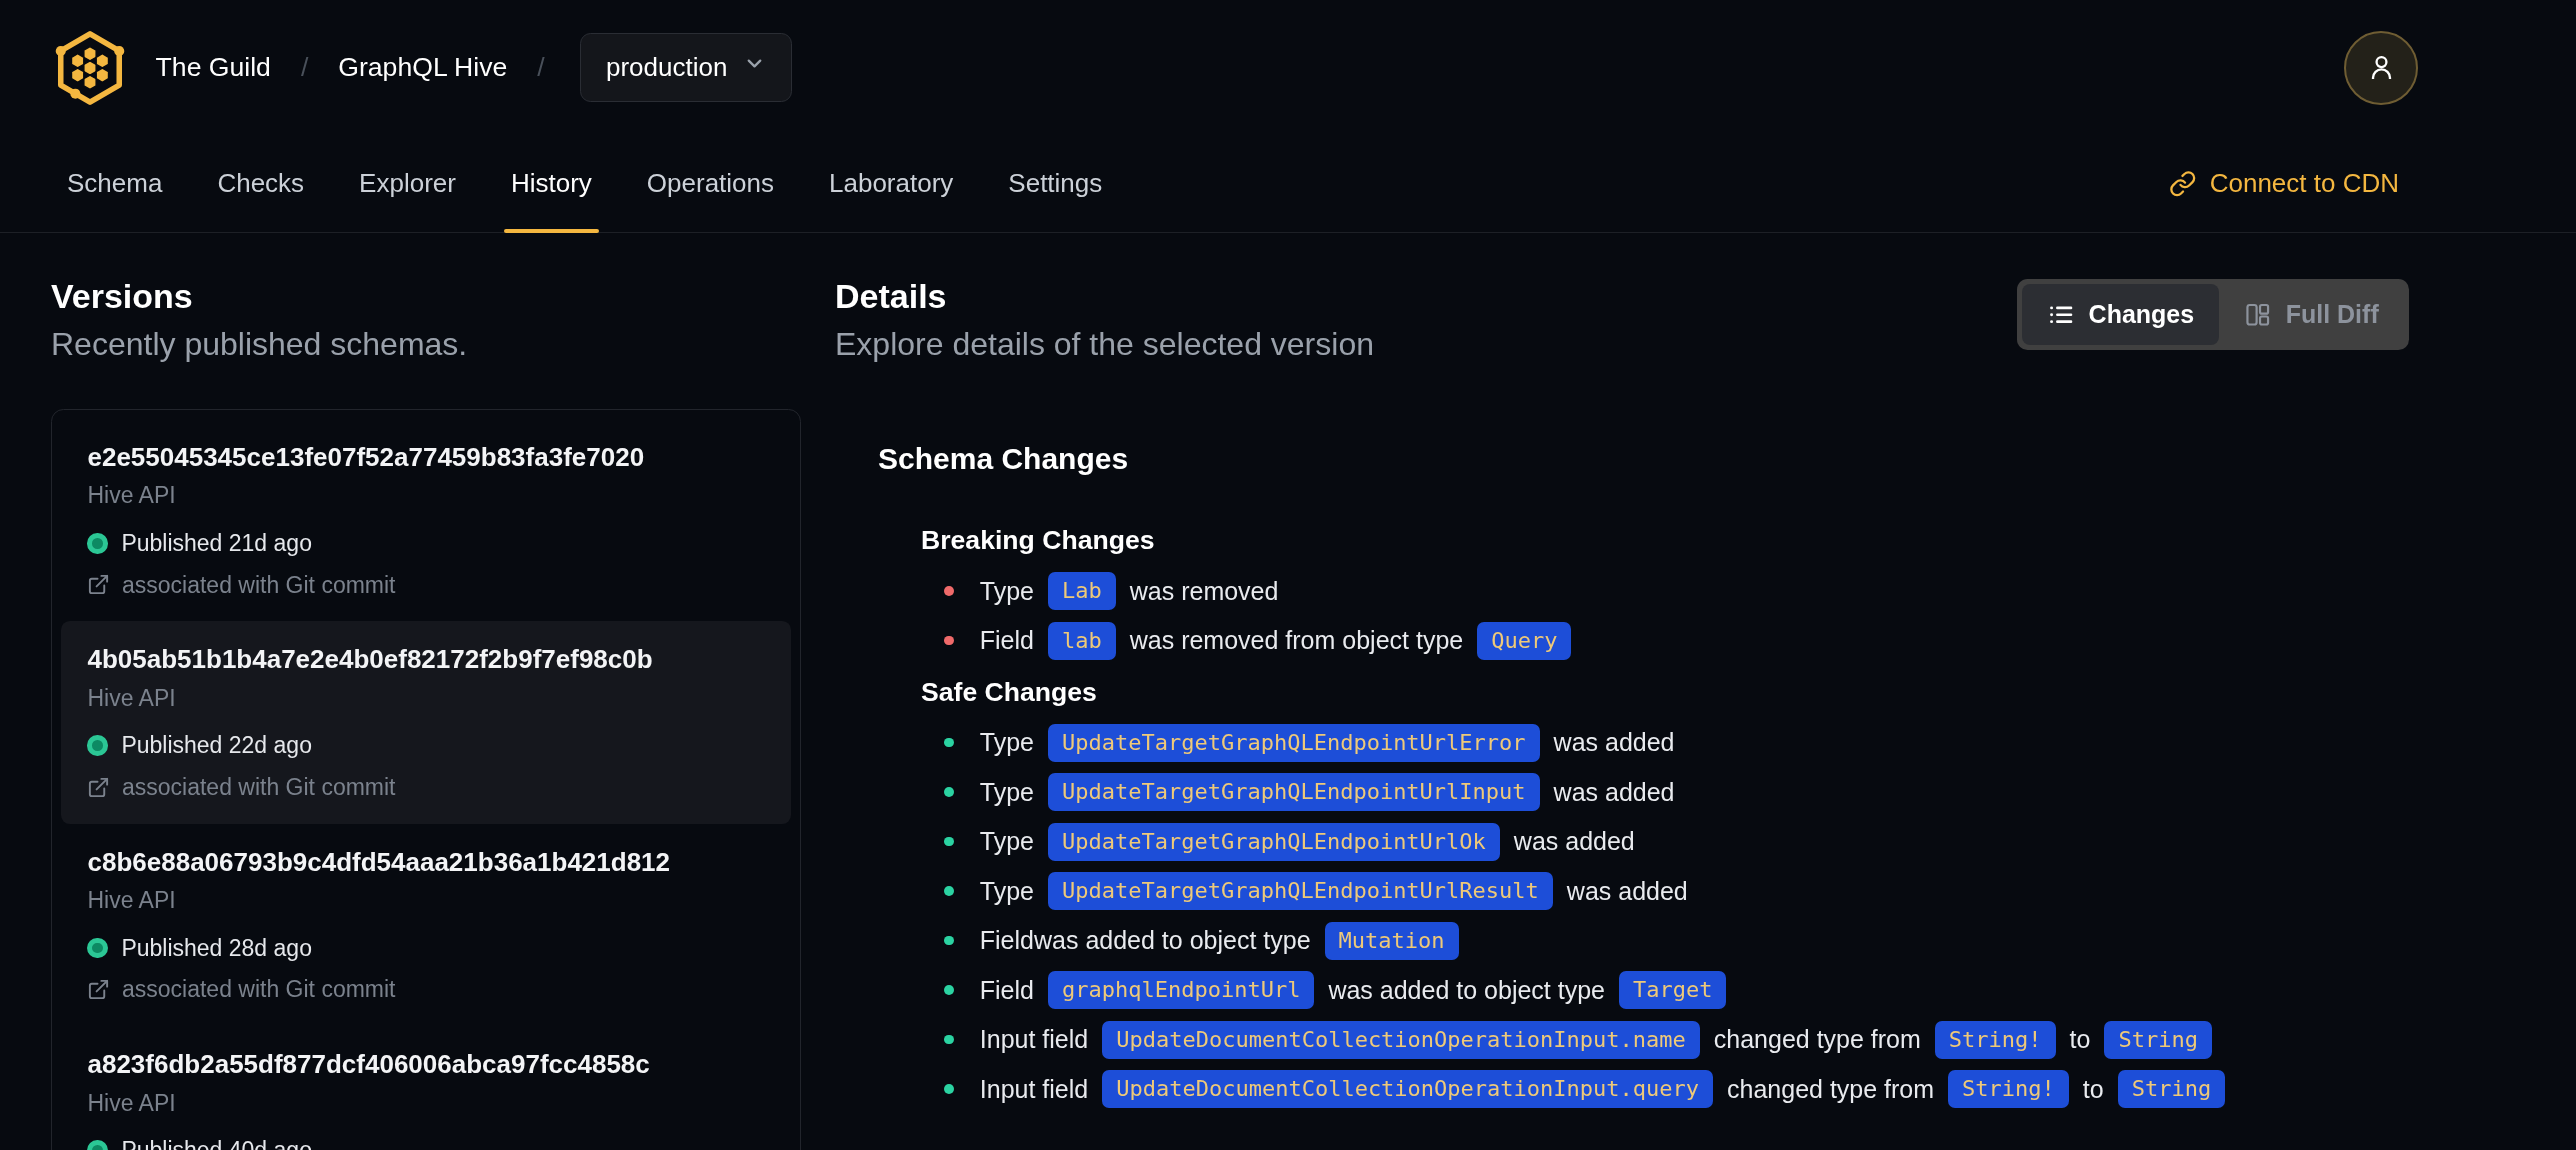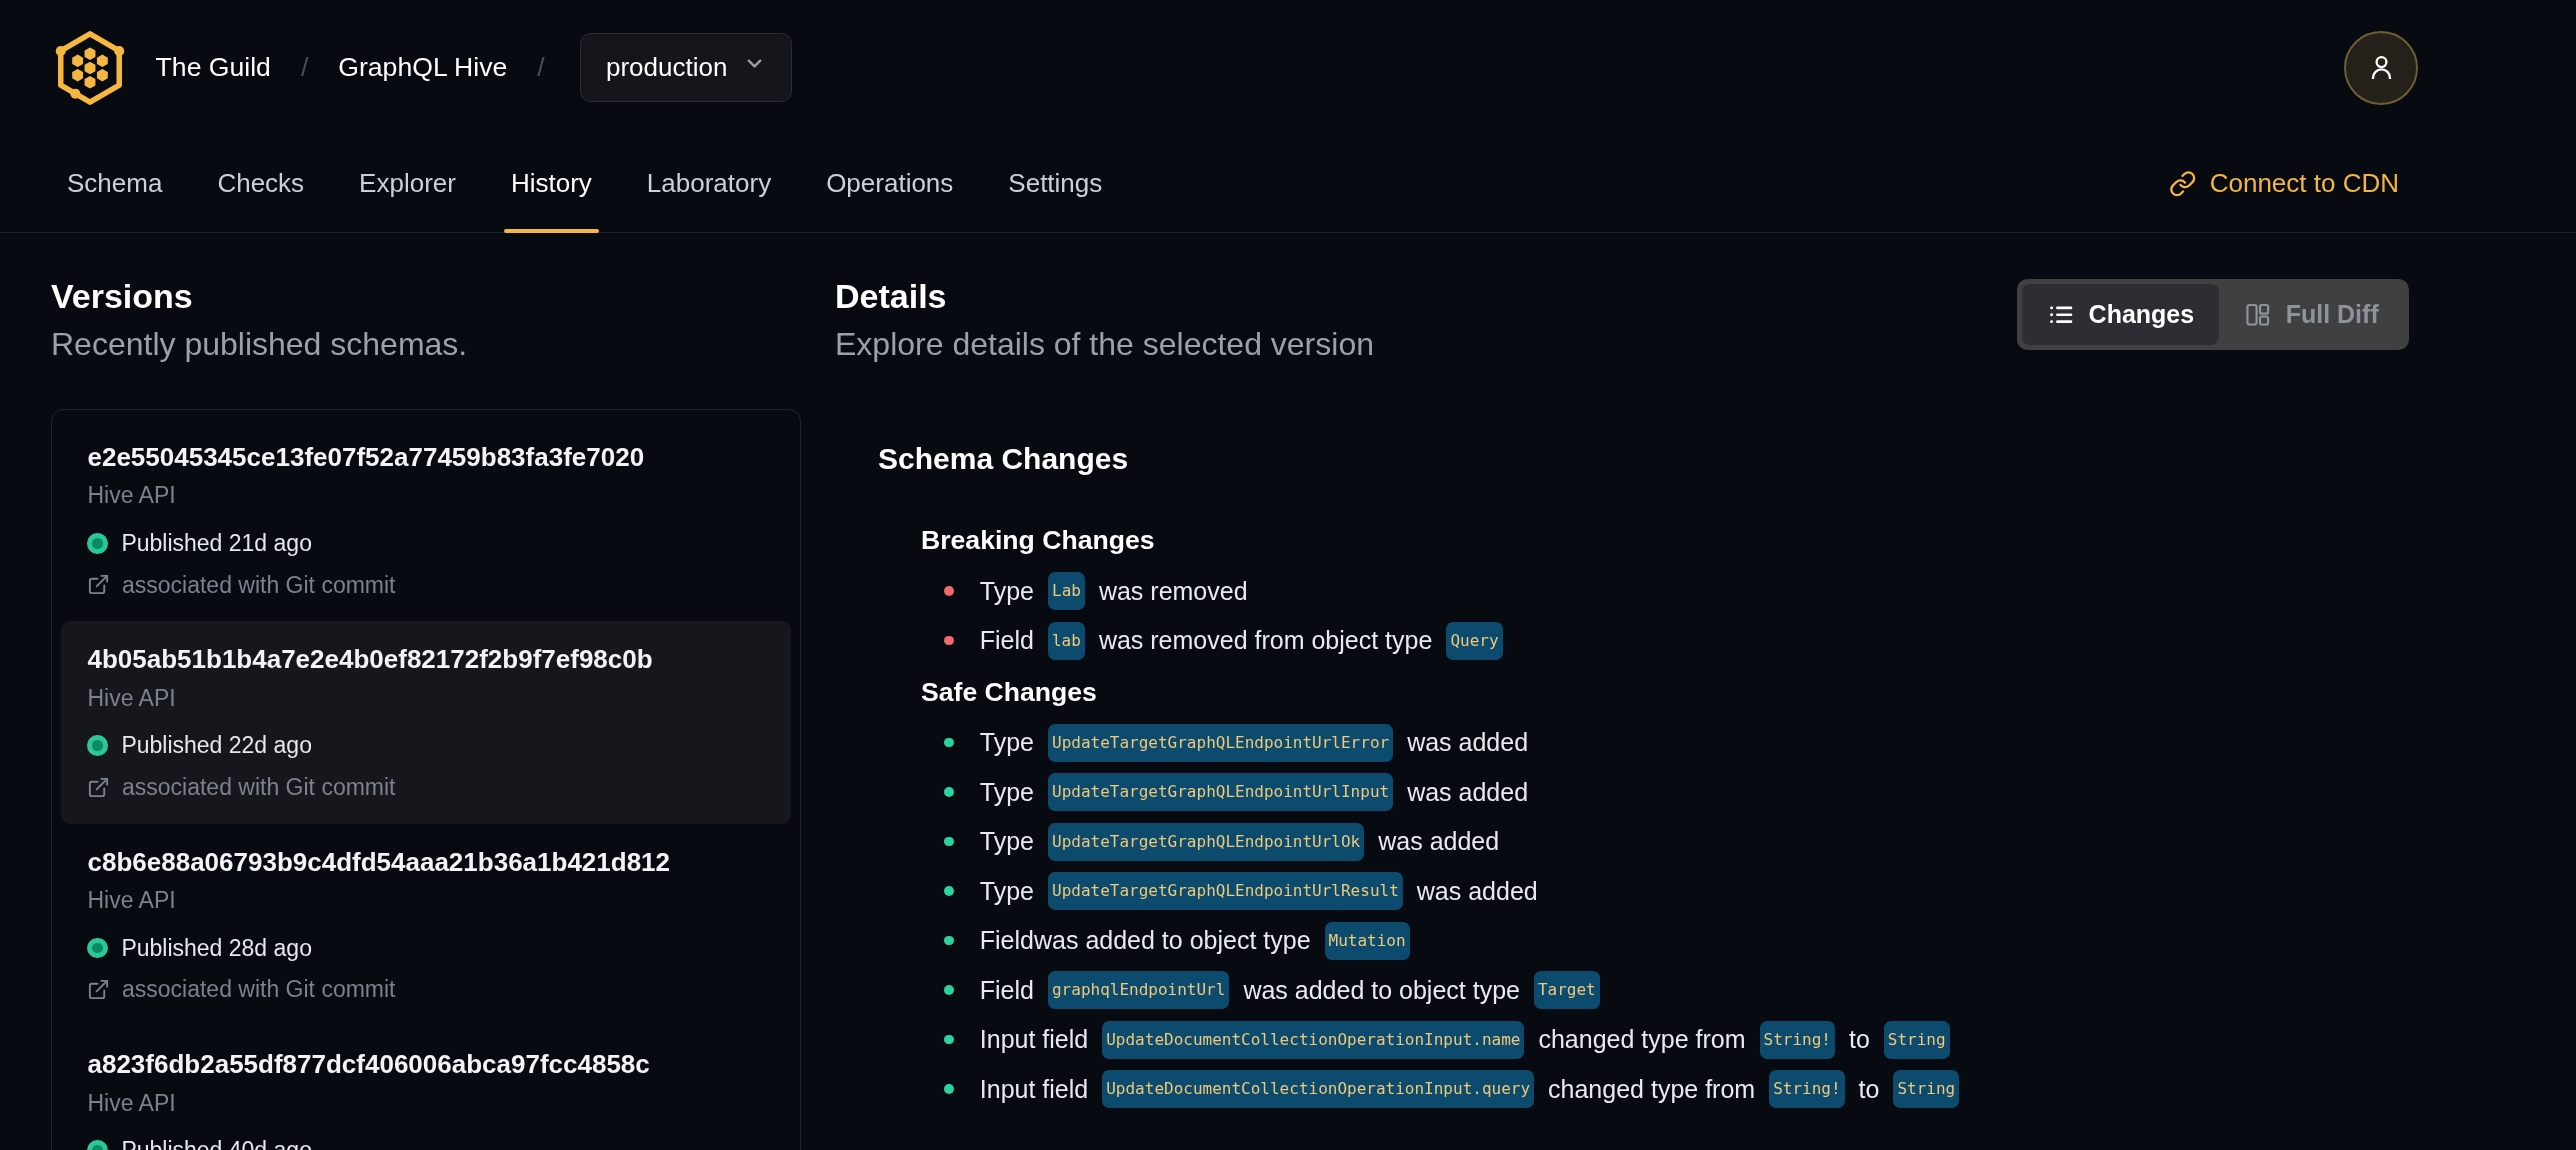--- a/index.html
+++ b/index.html
@@ -60,22 +60,22 @@
   .schema-changes{margin:82px 0 0 43px}
   h3{font-size:30px;line-height:35px;font-weight:700;color:#fff;margin:0}
   .group{margin-left:43px;margin-top:48px}
   .group.safe{margin-top:16px}
   .group h4{font-size:26.6px;line-height:32px;font-weight:600;color:#fff;margin:0 0 16px}
   .group ul{list-style:none;margin:0;padding:0 0 0 23px}
   .group li{display:flex;align-items:center;margin-bottom:11.5px;font-size:25px;color:#e9ebef;white-space:nowrap}
   .bullet{width:9.8px;height:9.8px;border-radius:50%;margin-right:26px;flex-shrink:0}
   .breaking .bullet{background:#ef6a6a}
   .safe .bullet{background:#2bd3a2}
-  .group li code{font-family:"DejaVu Sans Mono","Liberation Mono",monospace;font-size:16px;line-height:22px;
-    color:#eec979;background:#0c4a6e;border-radius:7px;padding:8px 4px;margin:0 14px;white-space:nowrap}
+  .group li code{font-family:"DejaVu Sans Mono","Liberation Mono",monospace;font-size:22px;line-height:22px;
+    color:#eec979;background:#1d4ed8;border-radius:7px;padding:8px 14px;margin:0 14px;white-space:nowrap}
 </style>
 </head>
 <body>
 
 <header>
   <a class="logo">
     <svg viewBox="0 0 48 48" fill="none">
       <path d="M24 3 L42 13.5 V34.5 L24 45 L6 34.5 V13.5 Z" stroke="#f4b740" stroke-width="3.4" stroke-linejoin="round"></path>
       <g fill="#f4b740" stroke="#070a10" stroke-width="0.9">
         <polygon points="24,19.6 27.8,21.8 27.8,26.2 24,28.4 20.2,26.2 20.2,21.8"></polygon>
@@ -119,24 +119,24 @@
   <a class="tab">
       <span>Checks</span>
     </a>
   <a class="tab">
       <span>Explorer</span>
     </a>
   <a class="tab active">
       <span>History</span>
     </a>
   <a class="tab">
+      <span>Operations</span>
+    </a>
+  <a class="tab">
       <span>Laboratory</span>
-    </a>
-  <a class="tab">
-      <span>Operations</span>
     </a>
   <a class="tab">
       <span>Settings</span>
     </a>
   <a class="cdn">
     <svg viewBox="0 0 24 24" fill="none" stroke="currentColor" stroke-width="2" stroke-linecap="round" stroke-linejoin="round">
       <path d="M10 13a5 5 0 0 0 7.54.54l3-3a5 5 0 0 0-7.07-7.07l-1.72 1.71"></path>
       <path d="M14 11a5 5 0 0 0-7.54-.54l-3 3a5 5 0 0 0 7.07 7.07l1.71-1.71"></path>
     </svg>
     <span>Connect to CDN</span>

